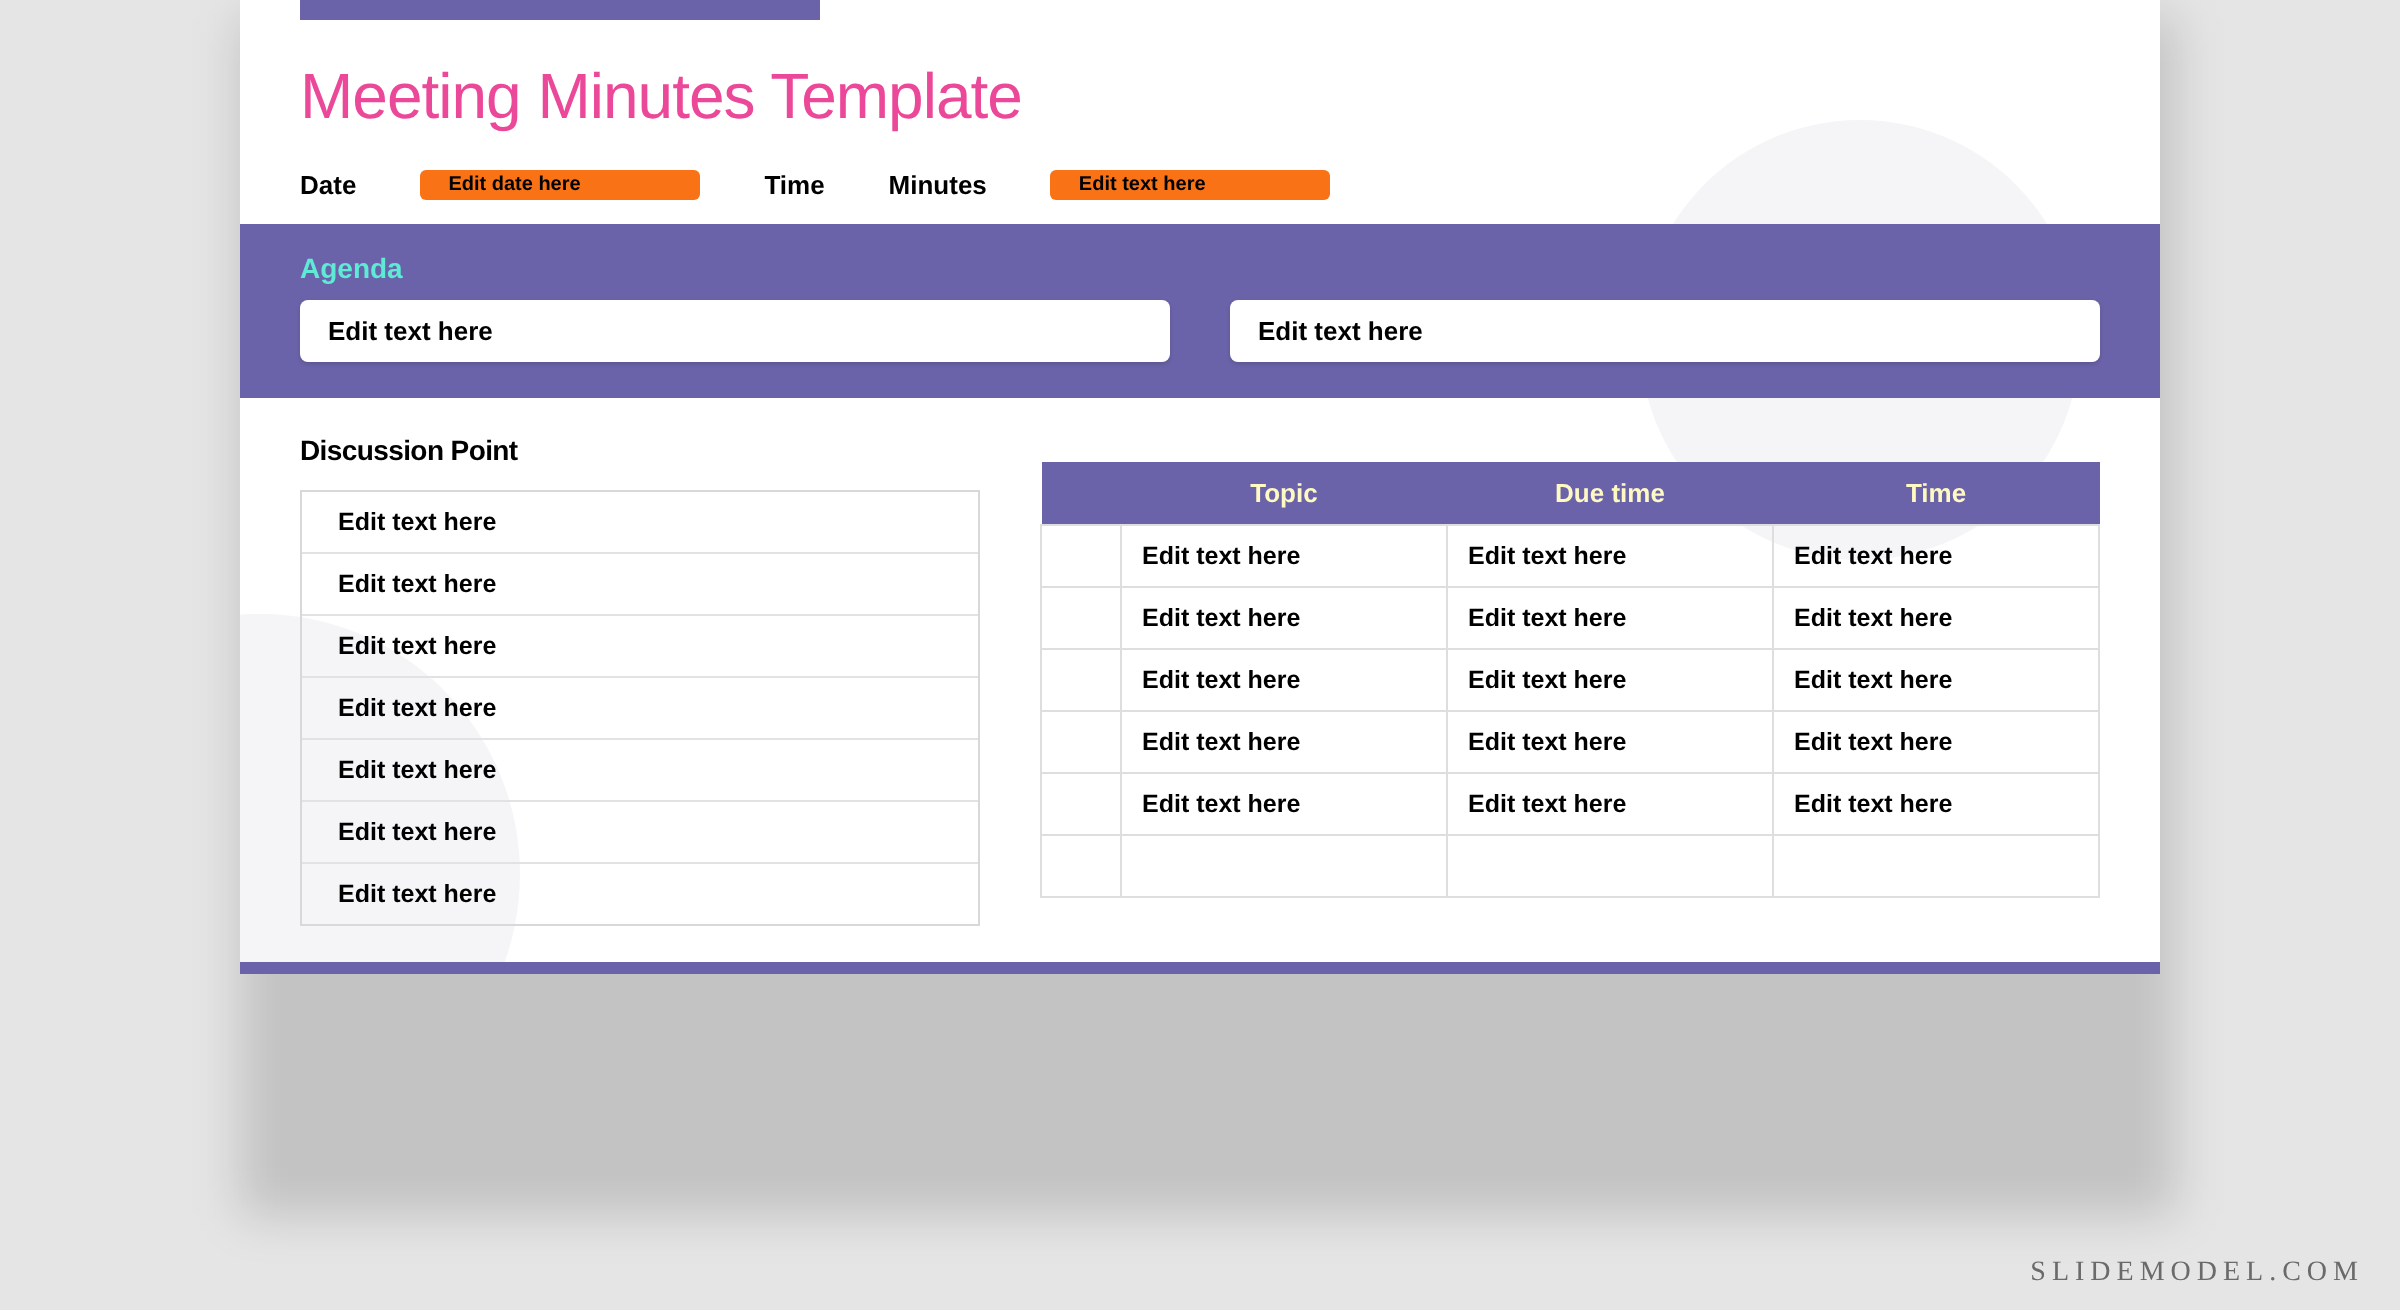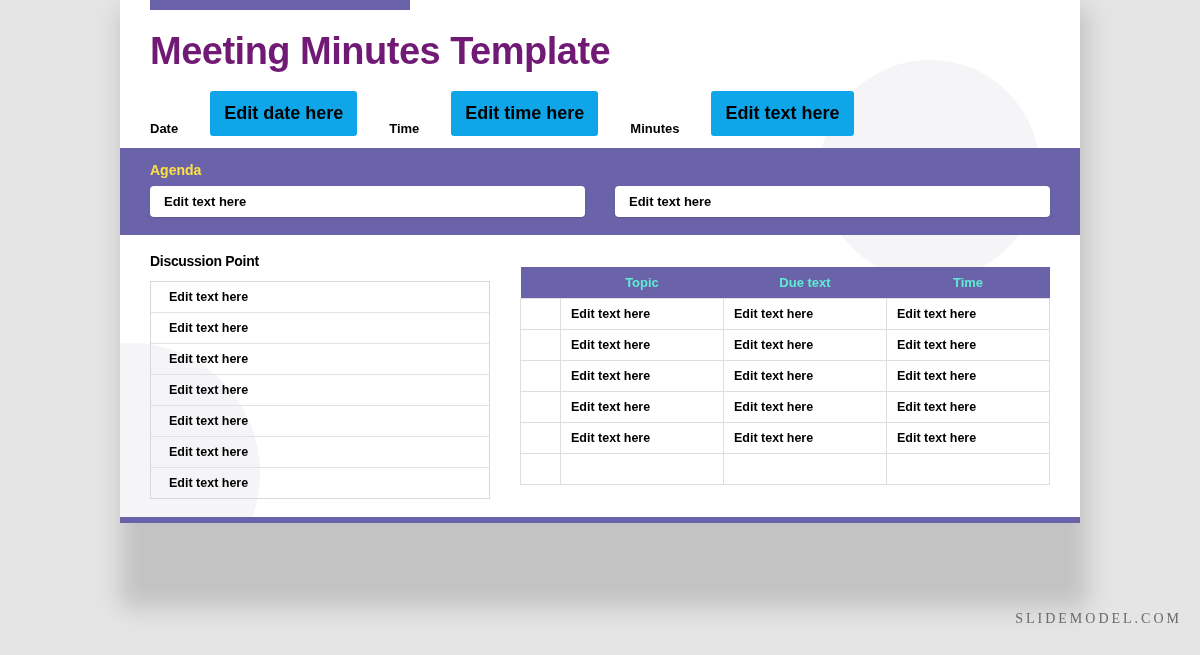--- a/index.html
+++ b/index.html
@@ -33,36 +33,36 @@
   .deco1 { width:220px; height:220px; right:40px; top:60px;}
   .deco2 { width:260px; height:260px; left:-120px; bottom:-80px;}
   .content { position:relative; z-index:1; }
   .top-bar {
     height: 10px; width: 260px; background:#6b63a9; margin-left:30px;
   }
   .header {
     padding: 20px 30px 12px 30px;
   }
   .title {
-    font-size: 38px; color:#701a75; font-weight:700; font-stretch: condensed;
+    font-size: 32px; color:#ec4899; font-weight:400; font-stretch: condensed;
     letter-spacing:-0.5px;
   }
   .meta-row {
     display:flex; align-items:flex-end; gap:32px; margin-top:18px;
     font-size:13px; font-weight:700;
   }
   .meta-label { color:#000; }
   .pill {
-    background:#0ea5e9; border-radius:3px; padding:12px 14px;
-    font-weight:700; font-size:18px; min-width:140px;
+    background:#f97316; border-radius:3px; padding:2px 14px;
+    font-weight:700; font-size:10px; min-width:140px;
   }
   .agenda-band {
     background:#6b63a9; padding:14px 30px 18px 30px;
   }
-  .agenda-title { color:#fde047; font-weight:700; font-size:14px; margin-bottom:8px;}
+  .agenda-title { color:#5eead4; font-weight:700; font-size:14px; margin-bottom:8px;}
   .agenda-row { display:flex; gap:30px; }
   .agenda-input {
     background:#fff; border-radius:4px; padding:8px 14px;
     flex:1; font-size:13px; font-weight:700;
     box-shadow: 0 1px 2px rgba(0,0,0,0.15);
   }
   .columns {
     display:flex; gap:30px; padding:18px 30px 18px 30px;
     align-items:center;
   }
@@ -71,32 +71,32 @@
   .section-title { font-size:14px; font-weight:800; margin-bottom:12px; letter-spacing:-0.3px;}
   .dp-table {
     border:1px solid #d8d8d8; width:100%;
   }
   .dp-row {
     border-bottom:1px solid #e2e2e2; padding:8px 18px; font-size:12.5px; font-weight:700;
   }
   .dp-row:last-child{border-bottom:none;}
   .action-table { width:100%; border-collapse:collapse; }
   .action-table thead th {
-    background:#6b63a9; color:#5eead4; font-size:13px; font-weight:700;
+    background:#6b63a9; color:#fef9c3; font-size:13px; font-weight:700;
     padding:8px 6px; text-align:center;
   }
   .action-table tbody td {
     border:1px solid #dedede; font-size:12.5px; font-weight:700;
     padding:8px 10px; text-align:left;
   }
   .action-table .narrow { width:40px; }
   .action-table thead th.narrow { background:#6b63a9;}
   .footer-strip { height:6px; background:#6b63a9; width:100%; }
   .watermark {
-    position:absolute; right:18px; bottom:28px;
+    position:absolute; right:18px; bottom:10px;
     font-size:14px; letter-spacing:3px; color:#6a6a6a;
     font-family: Georgia, 'Times New Roman', serif;
   }
 </style>
 </head>
 <body>
 
 <div class="slide-shadow"></div>
 <div class="slide">
   <div class="deco1"></div>
@@ -104,21 +104,20 @@
 
   <div class="content">
     <div class="top-bar"></div>
 
     <div class="header">
       <h1 class="title">Meeting Minutes Template</h1>
       <div class="meta-row">
         <span class="meta-label">Date</span>
         <span class="pill">Edit date here</span>
         <span class="meta-label">Time</span>
-        <span class="pill">Edit time here</span>
         <span class="meta-label">Minutes</span>
         <span class="pill">Edit text here</span>
       </div>
     </div>
 
     <div class="agenda-band">
       <div class="agenda-title">Agenda</div>
       <div class="agenda-row">
         <div class="agenda-input">Edit text here</div>
         <div class="agenda-input">Edit text here</div>
@@ -138,21 +137,21 @@
           <div class="dp-row">Edit text here</div>
         </div>
       </div>
 
       <div class="col-right">
         <table class="action-table">
           <thead>
             <tr>
               <th class="narrow"></th>
               <th>Topic</th>
-              <th>Due text</th>
+              <th>Due time</th>
               <th>Time</th>
             </tr>
           </thead>
           <tbody>
             <tr>
               <td class="narrow"></td>
               <td>Edit text here</td>
               <td>Edit text here</td>
               <td>Edit text here</td>
             </tr>

